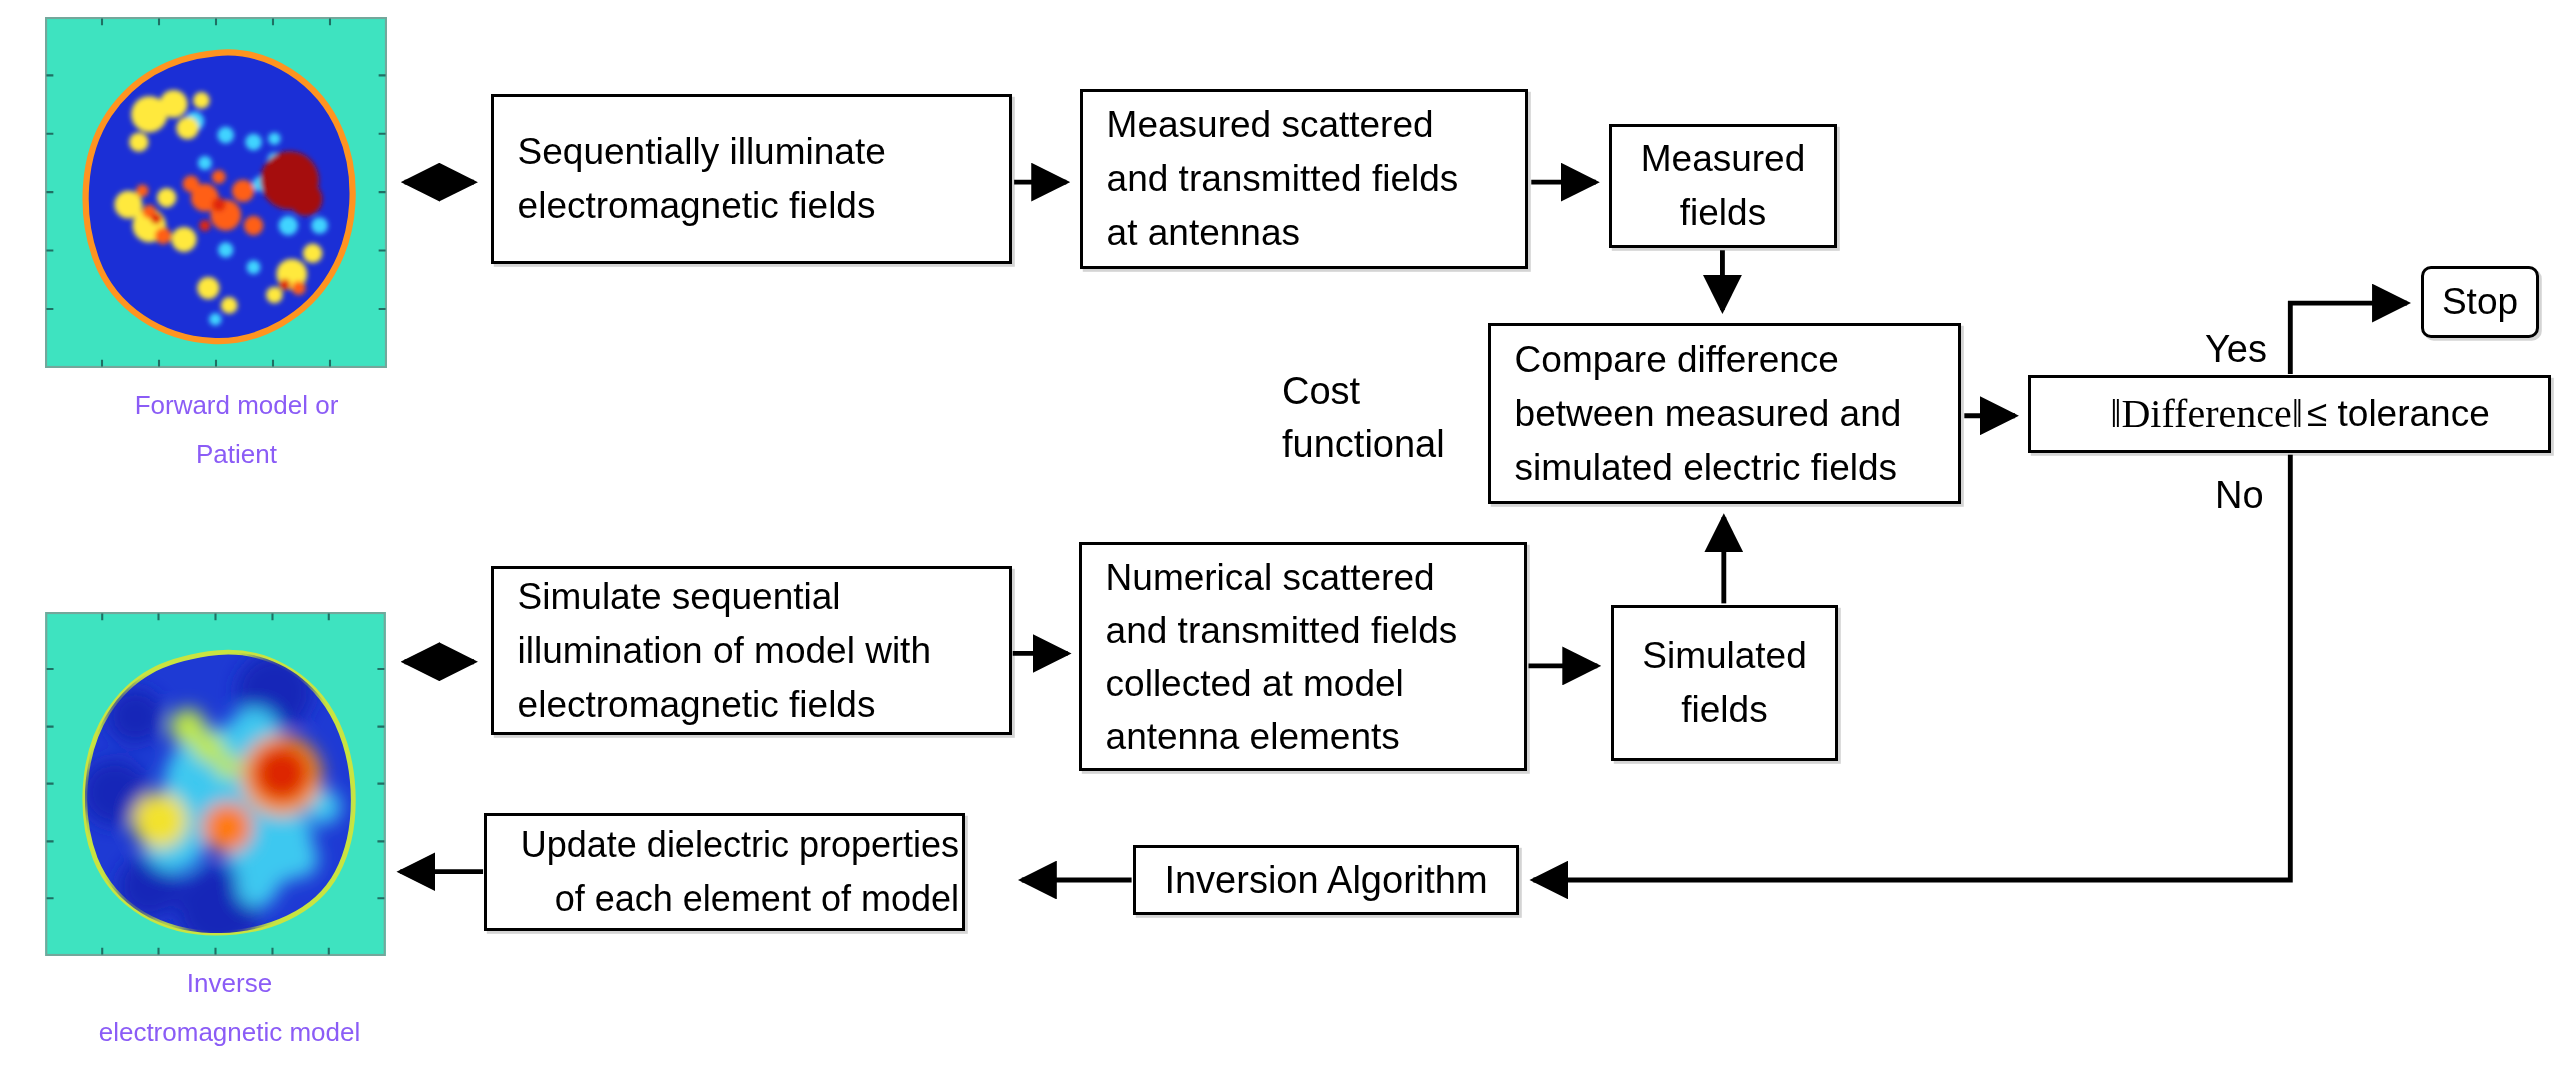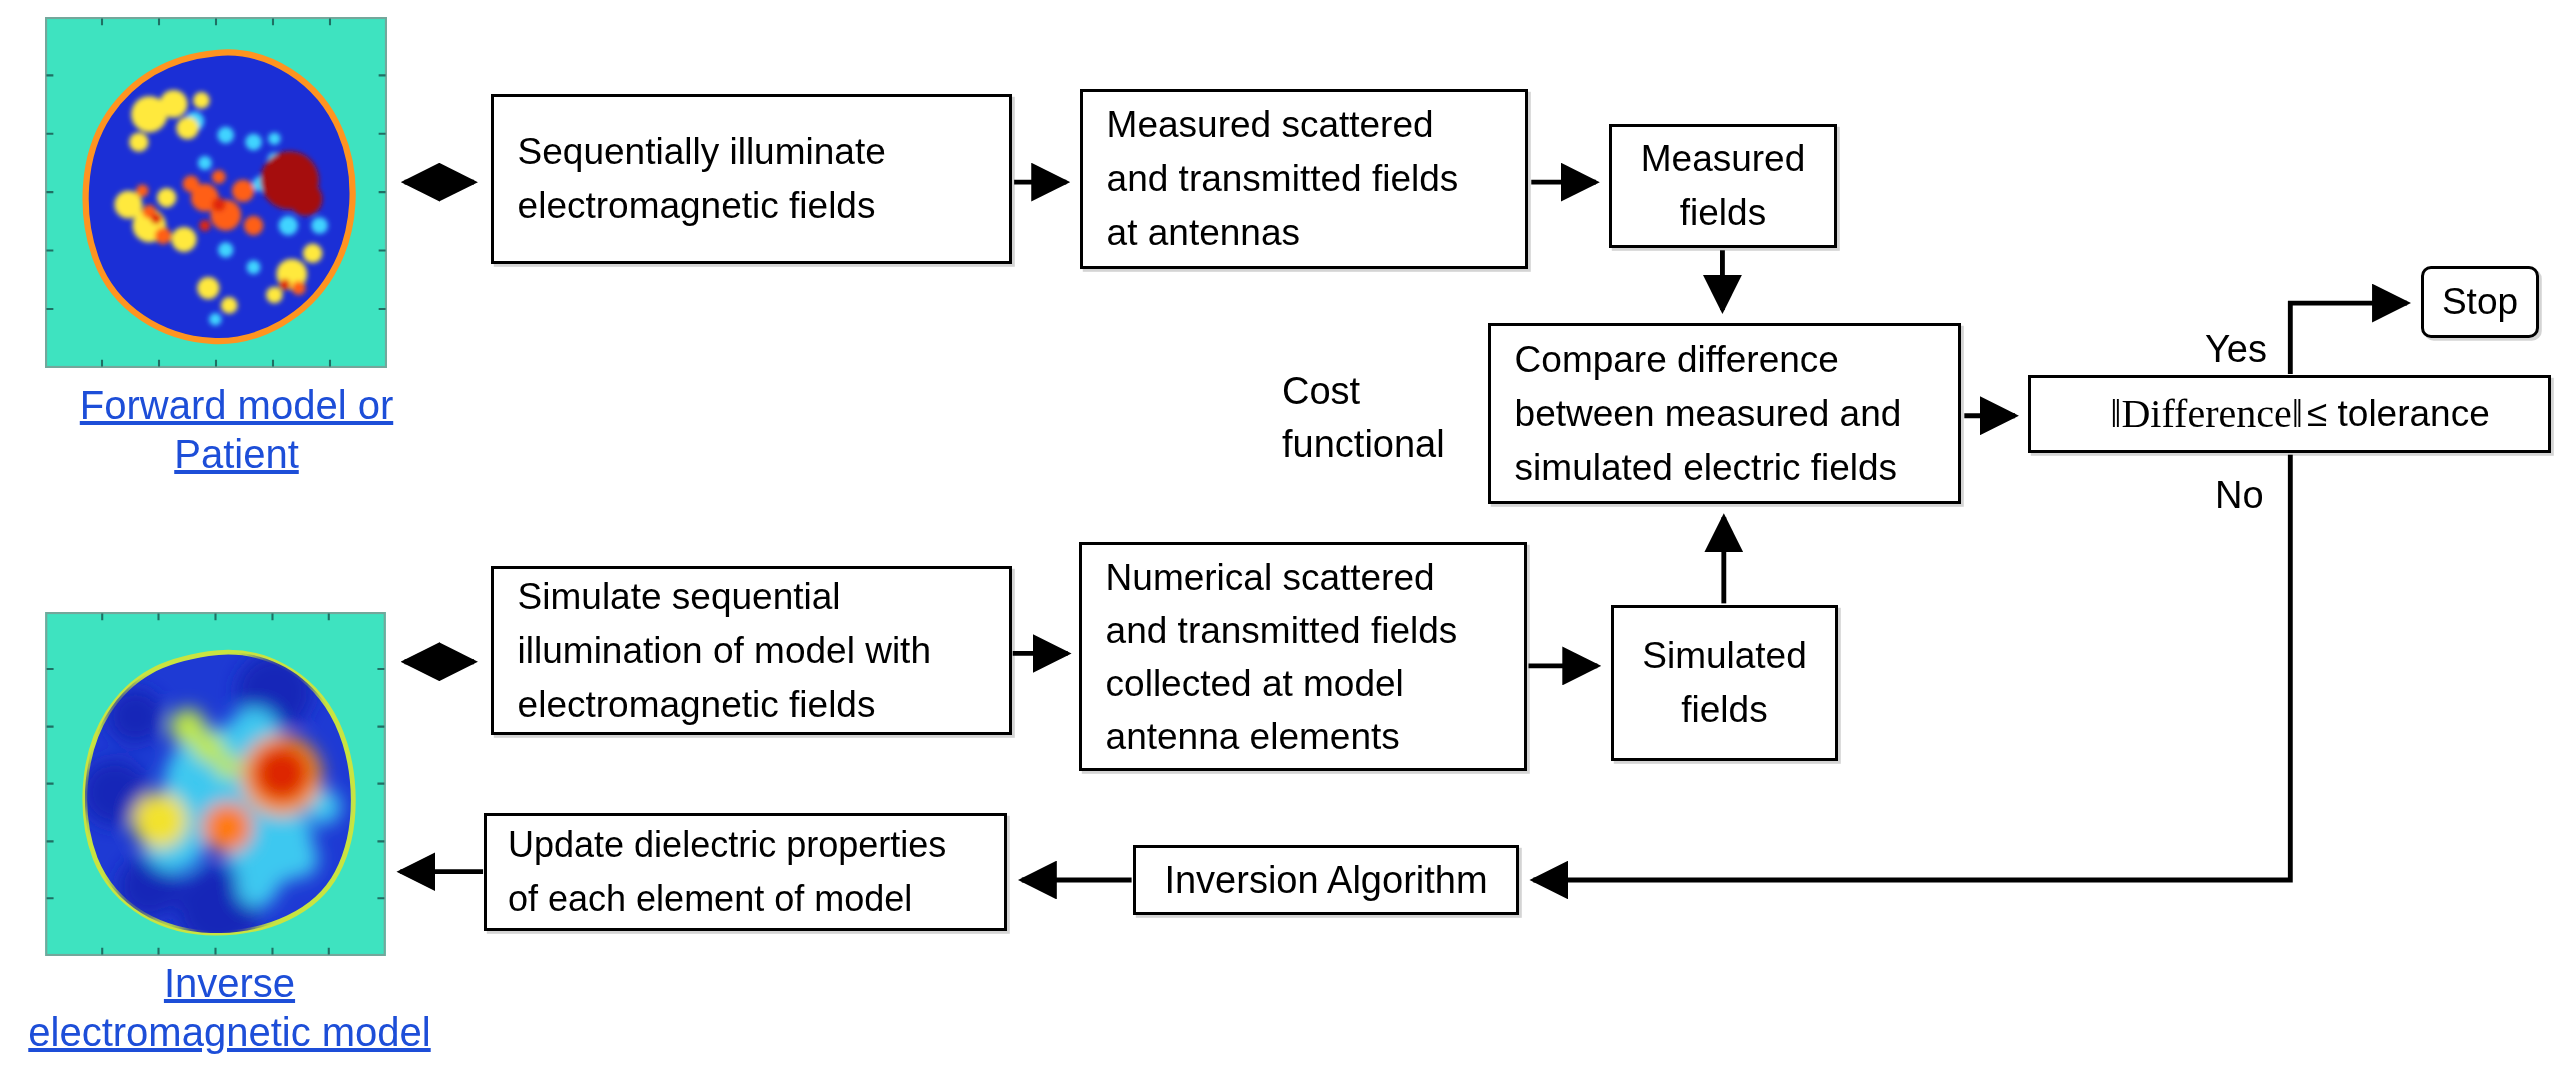--- a/index.html
+++ b/index.html
@@ -23,24 +23,23 @@
     font-size:37px;
     line-height:54px;
     letter-spacing:0;
   }
   .fbox .ln{white-space:nowrap;}
   .left-pad{padding-left:23.6px;padding-right:3px;text-align:left;}
   .centered{text-align:center;}
   .caption{
     position:absolute;
     text-align:center;
-    font-size:40px;
+    font-size:26px;
     line-height:49px;
-    color:#1d4ed8;
-    text-decoration:underline;
+    color:#8b5cf6;
   }
   .side-label{
     position:absolute;
     font-size:38px;
     line-height:50px;
     white-space:nowrap;
   }
   .img-frame{position:absolute;}
   .img-frame svg{display:block;}
   #connectors{position:absolute;left:0;top:0;}
@@ -239,21 +238,21 @@
 
   <div class="fbox centered" style="left:1611px;top:605px;width:227px;height:156px;">
     <div class="ln">Simulated</div>
     <div class="ln">fields</div>
   </div>
 
   <div class="fbox centered" style="left:1133px;top:845px;width:386px;height:70px;font-size:38px;">
     <div class="ln">Inversion Algorithm</div>
   </div>
 
-  <div class="fbox left-pad" style="left:484px;top:813px;width:523px;height:118px;padding-left:21px;font-size:36px;">
+  <div class="fbox left-pad" style="left:484px;top:813px;width:481px;height:118px;padding-left:21px;font-size:36px;align-items:flex-end;">
     <div class="ln">Update dielectric properties</div>
     <div class="ln">of each element of model</div>
   </div>
 
   <svg id="connectors" width="2576" height="1074" viewBox="0 0 3706 1545">
     <defs>
       <marker id="arr" viewBox="0 0 8 8" refX="7.2" refY="4" markerWidth="8" markerHeight="8" orient="auto-start-reverse">
         <path d="M0,0 L8,4 L0,8 Z" fill="#000"></path>
       </marker>
     </defs>

